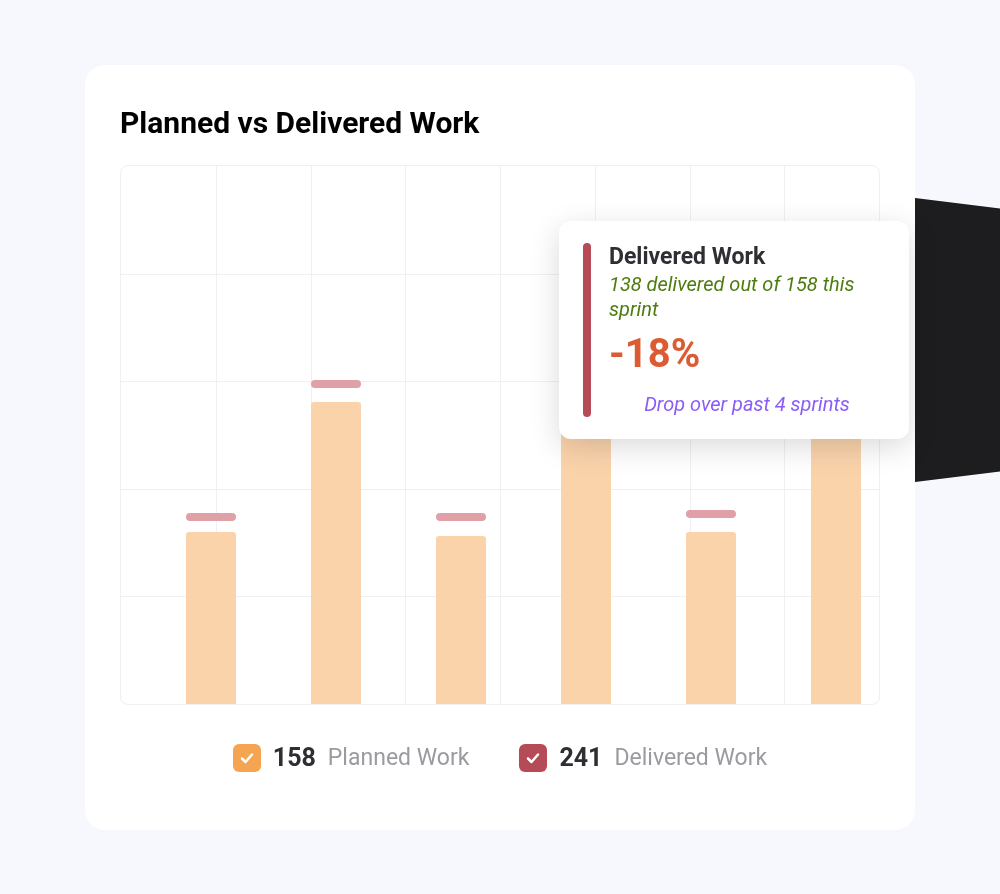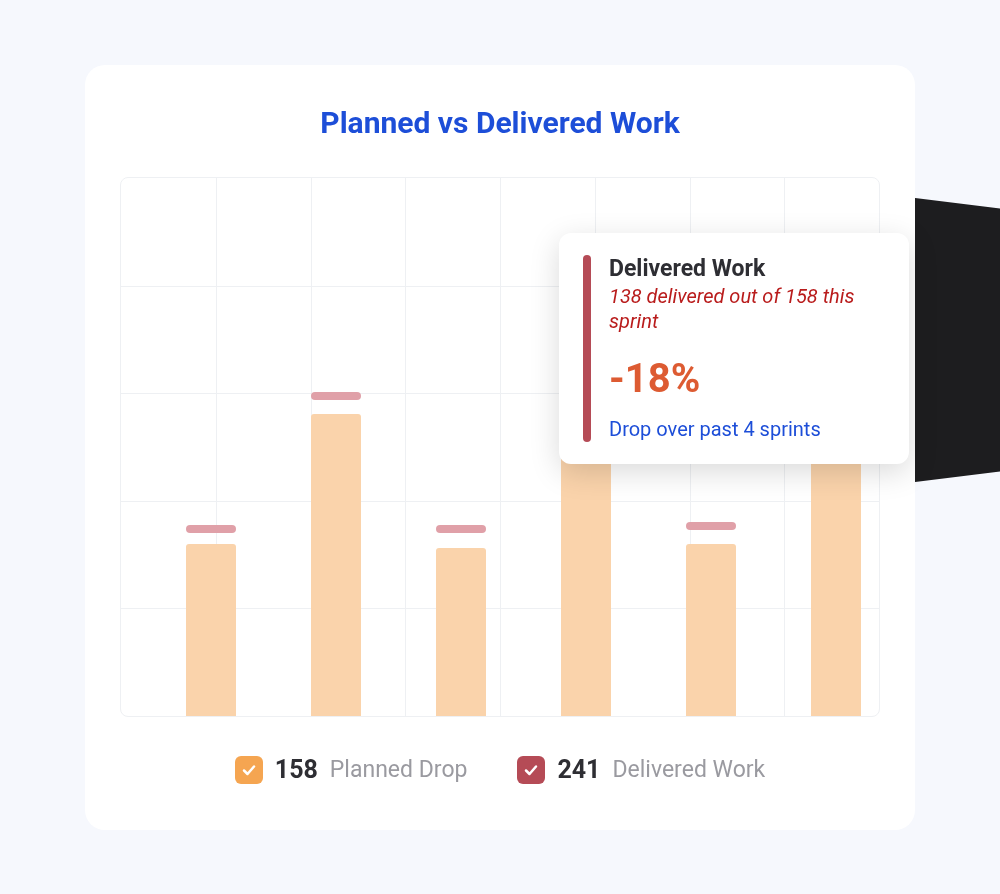--- a/index.html
+++ b/index.html
@@ -22,23 +22,22 @@
       top: 65px;
       width: 830px;
       height: 765px;
       background: #ffffff;
       border-radius: 20px;
       padding: 40px 35px 30px 35px;
     }
     .card-title {
       font-size: 30px;
       font-weight: 700;
-      color: #1d4ed8;
-      margin-bottom: 37px;
-      text-align: center;
+      color: #000000;
+      margin-bottom: 25px;
     }
     .chart-area {
       position: relative;
       width: 100%;
       height: 540px;
       border: 1px solid #eef0f3;
       border-radius: 8px;
     }
     .grid-line-h {
       position: absolute;
@@ -103,35 +102,37 @@
     }
     .tooltip-title {
       font-size: 23px;
       font-weight: 700;
       color: #2e2e33;
       margin-bottom: 2px;
     }
     .tooltip-sub {
       font-size: 20px;
       font-style: italic;
-      color: #b91c1c;
+      color: #4d7c0f;
       line-height: 1.25;
-      margin-bottom: 23px;
+      margin-bottom: 10px;
     }
     .tooltip-pct {
       font-size: 40px;
       font-weight: 700;
       color: #dd5b32;
       margin-bottom: 16px;
       line-height: 1.1;
     }
     .tooltip-note {
       font-size: 20px;
-      color: #1d4ed8;
+      font-style: italic;
+      color: #8b5cf6;
       line-height: 1.25;
+      text-align: center;
     }
     .shadow-blob {
       position: absolute;
       left: 810px;
       top: 185px;
       width: 200px;
       height: 310px;
       background: #1d1d1f;
       border-radius: 0 40px 40px 0 / 0 60px 60px 0;
       clip-path: polygon(0 0, 100% 8%, 100% 92%, 0 100%);
@@ -247,21 +248,21 @@
   </div>
 
   <div class="legend">
     <div class="legend-item">
       <div class="legend-check orange">
         <svg viewBox="0 0 16 16" fill="none">
             <path d="M3 8.5L6.5 12L13 4.5" stroke="white" stroke-width="2.5" stroke-linecap="round" stroke-linejoin="round"></path>
           </svg>
       </div>
       <span class="legend-value">158</span>
-      <span class="legend-label">Planned Drop</span>
+      <span class="legend-label">Planned Work</span>
     </div>
     <div class="legend-item">
       <div class="legend-check red">
         <svg viewBox="0 0 16 16" fill="none">
             <path d="M3 8.5L6.5 12L13 4.5" stroke="white" stroke-width="2.5" stroke-linecap="round" stroke-linejoin="round"></path>
           </svg>
       </div>
       <span class="legend-value">241</span>
       <span class="legend-label">Delivered Work</span>
     </div>

